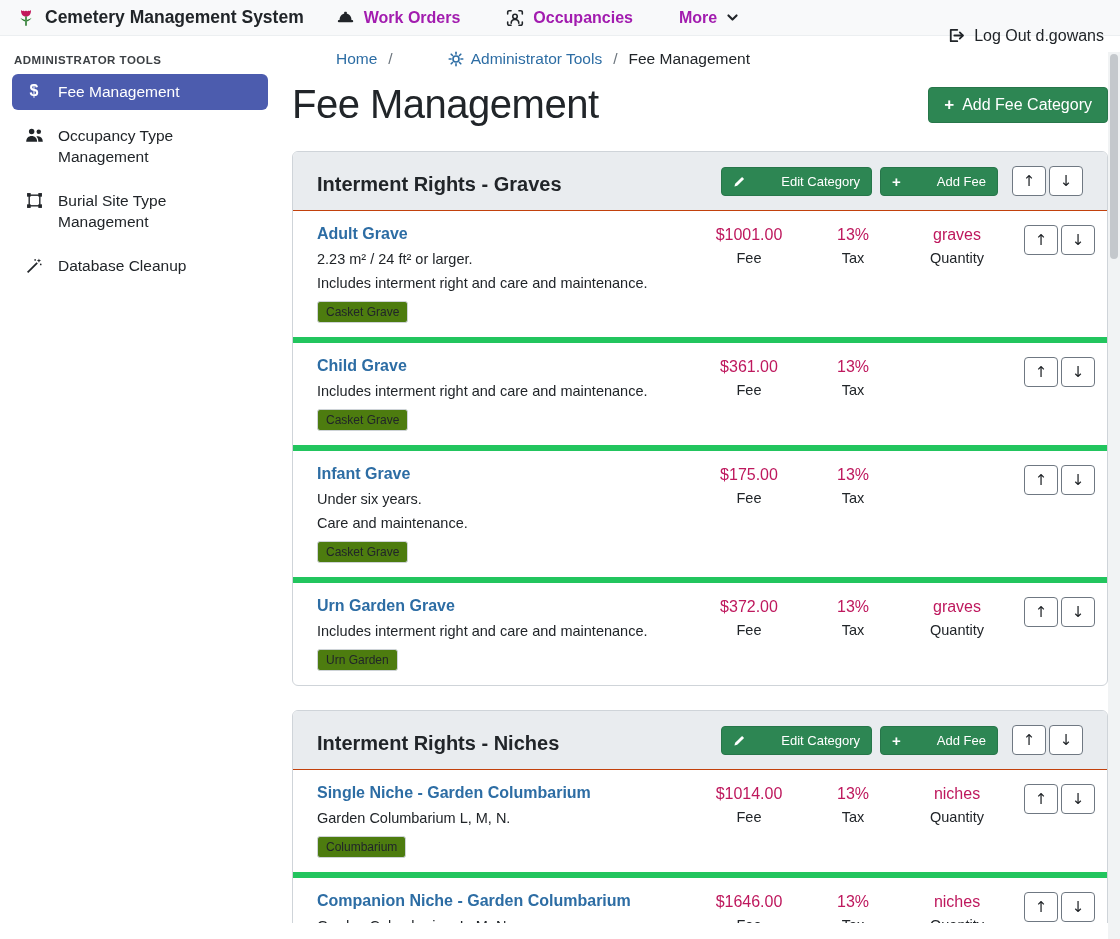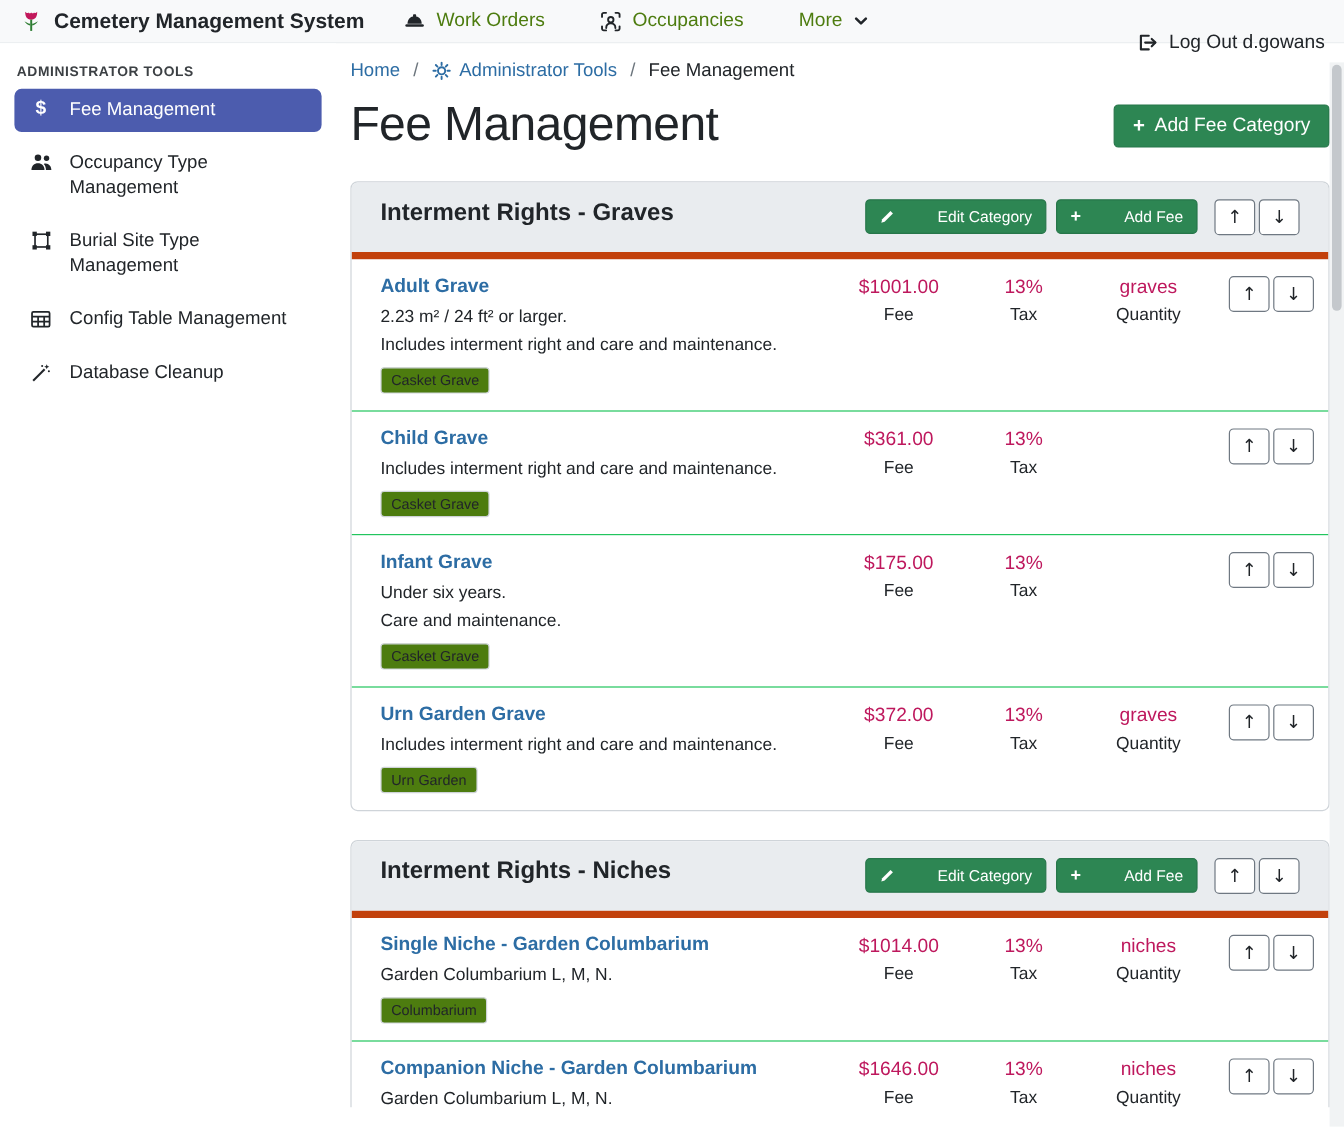--- a/index.html
+++ b/index.html
@@ -12,21 +12,21 @@
   }
   a { text-decoration: none; }
 
   
   .navbar {
     height: 36px; background: #f8f9fa; display: flex; align-items: center;
     padding: 0 16px; border-bottom: 1px solid #eceff1;
   }
   .brand { display: flex; align-items: center; gap: 9px; font-weight: 700; font-size: 17.5px; color: #212529; cursor: pointer; }
   .nav-links { display: flex; align-items: center; gap: 46px; margin-left: 32px; }
-  .nav-link { display: flex; align-items: center; gap: 9px; font-size: 16px; color: #4d7c0f; cursor: pointer; }
+  .nav-link { display: flex; align-items: center; gap: 9px; font-size: 16px; color: #a21caf; cursor: pointer; font-weight: bold; }
   .logout { margin-left: auto; display: flex; align-items: center; gap: 9px; font-size: 16px; color: #212529; cursor: pointer; margin-top: 36px; }
   .nav-icon { display: inline-flex; align-items: center; }
 
   
   .layout { display: flex; height: 887px; overflow: hidden; }
 
   
   .sidebar { width: 280px; flex: none; background: #fff; padding-top: 10px; }
   .side-heading { padding: 8px 14px 6px 14px; font-size: 11.5px; font-weight: 700; color: #3c4044; letter-spacing: 0.5px; }
   .side-item {
@@ -35,54 +35,54 @@
     color: #212529; cursor: pointer;
   }
   .side-item .s-icon { width: 20px; flex: none; text-align: center; margin-top: 1px; display: inline-flex; justify-content: center; }
   .side-item.active { background: #4c5cae; color: #ffffff; }
   .dollar-glyph { font-weight: 700; font-size: 16px; line-height: 1; }
 
   
   .main { flex: 1; padding: 0 12px; overflow: hidden; }
 
   .breadcrumb { display: flex; align-items: center; gap: 11px; margin-top: 14px; font-size: 15.5px; }
-  .crumb-link { color: #2d6da4; cursor: pointer; display: flex; align-items: center; gap: 7px; }
+  .crumb-link { color: #2d6da4; cursor: pointer; display: flex; align-items: center; gap: 7px; margin-left: 44px; }
   .crumb-sep { color: #6c757d; }
   .crumb-current { color: #212529; }
 
   .page-header { display: flex; align-items: center; justify-content: space-between; margin-top: 14px; margin-bottom: 24px; }
   .page-title { font-size: 40px; font-weight: 400; color: #212529; letter-spacing: -0.5px; }
 
   .btn-green {
     display: inline-flex; align-items: center; gap: 8px; background: #2d8653; color: #fff;
     border: 1px solid #27764a; border-radius: 4px; cursor: pointer;
     font-family: "Liberation Sans", sans-serif;
   }
   .btn-lg { font-size: 16px; padding: 8px 15px; }
   .btn-sm { font-size: 13px; padding: 6px 11px; gap: 36px; }
   .plus-glyph { font-weight: 700; font-size: 17px; line-height: 1; }
   .btn-sm .plus-glyph { font-size: 15px; }
 
   
   .card { border: 1px solid #cfd4d9; border-radius: 6px; margin-bottom: 24px; background: #fff; overflow: hidden; }
   .card-header {
-    background: #e9ecef; padding: 14px 24px; display: flex; align-items: flex-start; gap: 8px;
-    border-bottom: 6px solid #c2410c;
+    background: #e9ecef; padding: 14px 24px; display: flex; align-items: flex-end; gap: 8px;
+    border-bottom: 1px solid #c2410c;
   }
   .cat-title { font-size: 20px; font-weight: 700; color: #212529; margin-right: auto; }
 
   .arrows { display: flex; gap: 3px; margin-left: 6px; }
   .arrow-btn {
     width: 34px; height: 30px; background: #fff; border: 1px solid #6f7882; border-radius: 4px;
     font-size: 15px; color: #212529; cursor: pointer; display: inline-flex; align-items: center; justify-content: center;
     font-family: "DejaVu Sans", sans-serif;
   }
 
   .fee-row { display: flex; padding: 14px 12px 14px 12px; align-items: flex-start; }
-  .fee-row + .fee-row { border-top: 1px solid #22c55e; }
+  .fee-row + .fee-row { border-top: 6px solid #22c55e; }
   .fee-main { flex: 1; padding-left: 12px; min-width: 0; }
   .fee-name { display: inline-block; font-size: 16px; font-weight: 700; color: #2d6da4; cursor: pointer; margin-bottom: 8px; }
   .fee-desc { font-size: 14.5px; color: #212529; margin-bottom: 8px; }
   .fee-desc:empty { display: none; }
   .badge {
     display: inline-block; background: #4d7c0f; border: 1px solid #ced3d7; border-radius: 3px;
     font-size: 12px; color: #212529; padding: 3px 8px; margin-top: 2px;
   }
   .fee-col { width: 104px; flex: none; text-align: center; padding-top: 1px; }
   .fee-col .val { font-size: 16px; color: #be185d; }
@@ -183,32 +183,20 @@
           <rect x="3" y="3" width="10" height="10"></rect>
           <rect x="1" y="1" width="3.4" height="3.4" fill="currentColor" stroke="none"></rect>
           <rect x="11.6" y="1" width="3.4" height="3.4" fill="currentColor" stroke="none"></rect>
           <rect x="1" y="11.6" width="3.4" height="3.4" fill="currentColor" stroke="none"></rect>
           <rect x="11.6" y="11.6" width="3.4" height="3.4" fill="currentColor" stroke="none"></rect>
         </svg>
       </span>
       <span>Burial Site Type Management</span>
     </div>
 
-    <div class="side-item">
-      <span class="s-icon">
-        <svg width="18" height="18" viewBox="0 0 16 16" fill="none" stroke="currentColor" stroke-width="1.3">
-          <rect x="1.5" y="2.5" width="13" height="11" rx="1"></rect>
-          <path d="M1.5 6.1 H14.5"></path>
-          <path d="M1.5 9.8 H14.5"></path>
-          <path d="M6 6.1 V13.5"></path>
-          <path d="M10.5 6.1 V13.5"></path>
-        </svg>
-      </span>
-      <span>Config Table Management</span>
-    </div>
 
     <div class="side-item">
       <span class="s-icon">
         <svg width="18" height="18" viewBox="0 0 16 16" fill="currentColor">
           <path d="M1.8 13.1 L10.3 4.6 L11.4 5.7 L2.9 14.2 Z"></path>
           <path d="M12.4 1.3 L12.95 2.65 L14.3 3.2 L12.95 3.75 L12.4 5.1 L11.85 3.75 L10.5 3.2 L11.85 2.65 Z"></path>
           <circle cx="9" cy="2.6" r="0.75"></circle>
           <circle cx="14" cy="6.6" r="0.75"></circle>
         </svg>
       </span>

